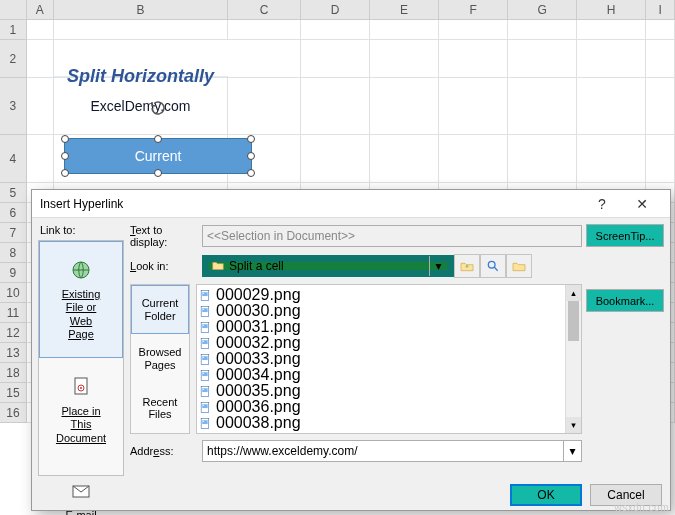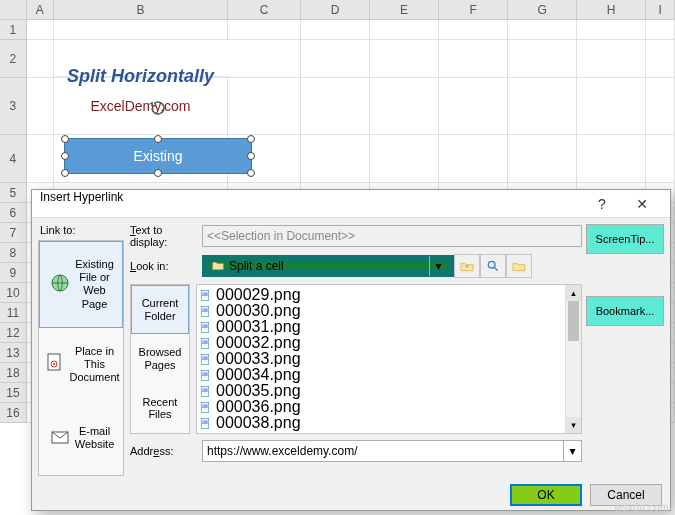--- a/index.html
+++ b/index.html
@@ -10,44 +10,44 @@
   .colheads { display: flex; height: 20px; background: #e6e6e6; border-bottom: 1px solid #ccc; font-size: 12px; color: #555; }
   .rowcol-corner { width: 28px; border-right: 1px solid #ccc; background: #e6e6e6; }
   .colhead { display: flex; align-items: center; justify-content: center; border-right: 1px solid #ccc; background: #e6e6e6; }
   .cA{width:28px;} .cB{width:182px;} .cC{width:76px;} .cD{width:72px;} .cE{width:72px;} .cF{width:72px;} .cG{width:72px;} .cH{width:72px;} .cI{width:30px;}
   .rows { display: flex; flex-direction: column; }
   .row { display: flex; height: 20px; }
   .row.tall1{height:20px;} .row.r2{height:38px;} .row.r3{height:57px;} .row.r4{height:48px;}
   .rowhead { width:28px; display:flex; align-items:center; justify-content:center; font-size:12px; color:#555; background:#e6e6e6; border-right:1px solid #ccc; border-bottom:1px solid #ccc; }
   .cell { border-right:1px solid #e0e0e0; border-bottom:1px solid #e0e0e0; display:flex; align-items:center; justify-content:center; font-size:14px; }
   .b2 { background:#ddecf7; color:#2f5597; font-weight:bold; font-size:18px; font-style:italic;margin-top:36px; }
-  .b3 { font-size:14px; color:#7f1d1d; }
+  .b3 { font-size:14px; color:#0f172a; }
 
   
   .shape { position:absolute; left:64px; top:138px; width:188px; height:36px; background:#5b9bd5; border:1px solid #3a77a6; border-radius:6px; display:flex; align-items:center; justify-content:center; color:#fff; font-size:14px; }
   .handle { position:absolute; width:8px; height:8px; background:#fff; border:1px solid #444; border-radius:50%; }
   .h-tl{left:-4px; top:-4px;} .h-tm{left:calc(50% - 4px); top:-4px;} .h-tr{right:-4px; top:-4px;}
   .h-ml{left:-4px; top:calc(50% - 4px);} .h-mr{right:-4px; top:calc(50% - 4px);}
   .h-bl{left:-4px; bottom:-4px;} .h-bm{left:calc(50% - 4px); bottom:-4px;} .h-br{right:-4px; bottom:-4px;}
   .rotate-handle { position:absolute; left:calc(50% - 9px); top:-40px; width:18px; height:18px; }
   .rotate-handle svg { width:18px; height:18px; }
 
   
   .dialog { position:absolute; left:31px; top:189px; width:640px; height:322px; background:#f0f0f0; border:1px solid #999; box-shadow:5px 5px 15px rgba(0,0,0,0.3); font-size:12px; }
-  .titlebar { height:28px; display:flex; align-items:flex-start; padding:0 8px; background:#fff; border-bottom:1px solid #ddd; }
+  .titlebar { height:28px; display:flex; align-items:center; padding:0 8px; background:#fff; border-bottom:1px solid #ddd; }
   .titlebar-title { flex:1; font-size:12px; }
   .titlebar-btn { width:40px; height:28px; display:flex; align-items:center; justify-content:center; font-size:14px; color:#333; }
 
   .dlg-body { display:flex; height:260px; }
 
   
   .linkto-col { width:98px; padding:6px; }
   .linkto-label { font-size:11px; margin:0 0 4px 2px; }
   .linkto-panel { border:1px solid #c0c0c0; background:#f8f8f8; height:236px; display:flex; flex-direction:column; }
-  .linkto-item { flex:1; display:flex; flex-direction:row; align-items:center; justify-content:center; font-size:11px; text-align:center; padding:16px; border:1px solid transparent; line-height:1.2; gap:3px;}
+  .linkto-item { flex:1; display:flex; flex-direction:column; align-items:center; justify-content:center; font-size:11px; text-align:center; padding:16px; border:1px solid transparent; line-height:1.2; gap:3px;text-decoration:underline;}
   .linkto-item.selected { border:1px solid #7aa7d7; background:#e8f0fa; }
   .linkto-item svg { width:24px; height:24px; }
 
   
   .main-col { flex:1; padding:6px 4px 6px 0; display:flex; flex-direction:column; gap:6px; }
   .main-row { display:flex; align-items:center; }
   .main-label { width:72px; font-size:11px; text-align:left; }
   .underline { text-decoration:underline; }
   .textbox { flex:1; height:22px; border:1px solid #adadad; background:#fff; padding:0 4px; font-size:12px; display:flex; align-items:center; }
   .textbox.disabled { background:#f0f0f0; color:#888; }
@@ -67,26 +67,26 @@
   .file-list { flex:1; border:1px solid #c5c5c5; background:#fff; display:flex; }
   .file-items { flex:1; overflow:hidden; padding:2px; font-size:16px; }
   .file-item { display:flex; align-items:center; gap:4px; height:16px; }
   .file-item svg{width:13px;height:13px;}
   .scrollbar { width:16px; background:#f0f0f0; border-left:1px solid #ddd; position:relative; }
   .scroll-arrow { height:16px; display:flex; align-items:center; justify-content:center; font-size:9px; background:#e4e4e4; }
   .scroll-thumb { position:absolute; top:16px; left:2px; right:2px; height:40px; background:#c1c1c1; }
 
   
   .right-col { width:84px; padding:6px 6px 6px 0; display:flex; flex-direction:column; gap:6px; }
-  .dlg-btn { height:30px; border:1px solid #adadad; background:#5eead4; font-size:11px; display:flex; align-items:center; justify-content:center; }
+  .dlg-btn { height:23px; border:1px solid #adadad; background:#14b8a6; font-size:11px; display:flex; align-items:center; justify-content:center; }
 
   
   .dlg-footer { height:34px; display:flex; justify-content:flex-end; align-items:center; gap:8px; padding:0 8px; }
   .footer-btn { width:72px; height:22px; border:1px solid #adadad; background:#e1e1e1; font-size:12px; display:flex; align-items:center; justify-content:center; }
-  .footer-btn.primary { border:2px solid #0078d7; background:#84cc16;margin-left:12px; }
+  .footer-btn.primary { border:2px solid #0078d7; background:#14b8a6;margin-left:12px; }
 
   
   .address-combo { flex:1; display:flex; border:1px solid #adadad; background:#fff; height:22px; }
   .address-combo .text { flex:1; font-size:12px; padding:0 4px; display:flex; align-items:center; }
   .address-combo .arrow{ width:18px; border-left:1px solid #adadad; display:flex; align-items:center; justify-content:center;}
 
   .watermark { position:absolute; right:6px; bottom:2px; font-size:10px; color:#ccc; letter-spacing:0.5px; }
 </style>
 </head>
 <body>
@@ -304,21 +304,21 @@
       </div>
   </div>
 </div>
 
 <div class="shape">
   <div class="rotate-handle">
     <svg viewBox="0 0 24 24">
         <path fill="none" stroke="#555" stroke-width="2" d="M4 12a8 8 0 1 0 3-6.2M4 4v5h5"></path>
       </svg>
   </div>
-  <span>Existing</span>
+  <span>Current</span>
   <div class="handle h-tl"></div>
   <div class="handle h-tm"></div>
   <div class="handle h-tr"></div>
   <div class="handle h-ml"></div>
   <div class="handle h-mr"></div>
   <div class="handle h-bl"></div>
   <div class="handle h-bm"></div>
   <div class="handle h-br"></div>
 </div>
 

